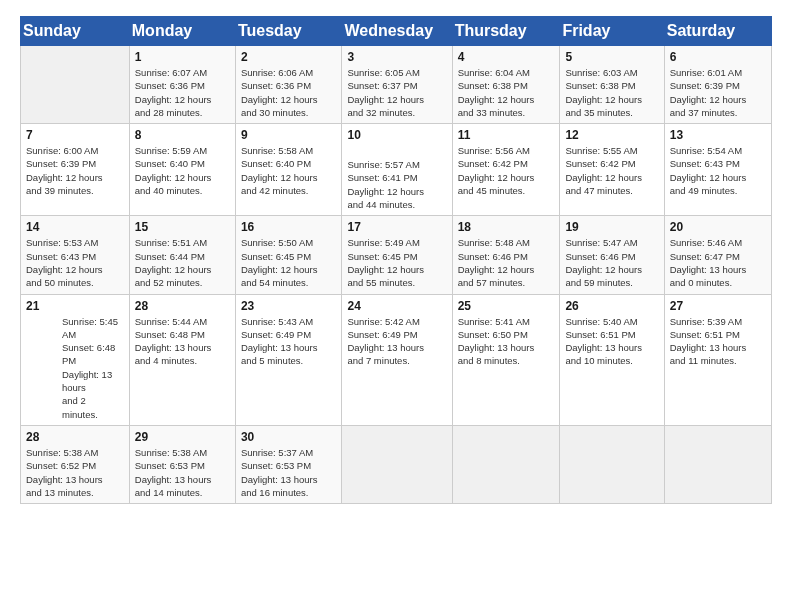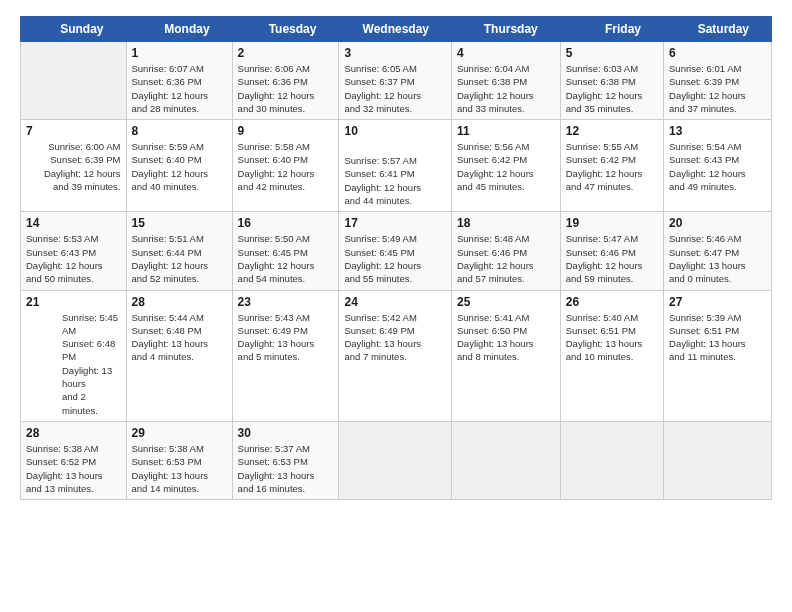--- a/index.html
+++ b/index.html
@@ -50,23 +50,23 @@
       margin-top: 2px;
     }
     .calendar {
       width: 100%;
       border-collapse: collapse;
       font-size: 11px;
     }
     .calendar thead tr th {
       background-color: #2a5caa;
       color: #fff;
-      padding: 5px 22px;
-      text-align: right;
-      font-size: 12px;
+      padding: 5px 2px;
+      text-align: left;
+      font-size: 16px;
       font-weight: bold;
       border: 1px solid #2a5caa;
     }
     .calendar tbody tr td {
       border: 1px solid #ccc;
       padding: 4px 5px;
       vertical-align: top;
       width: 113px;
       min-height: 70px;
       background: #fff;
@@ -148,21 +148,21 @@
             <div class="day-number">6</div>
             <div class="day-detail" style="white-space: pre-line;">Sunrise: 6:01 AM
 Sunset: 6:39 PM
 Daylight: 12 hours
 and 37 minutes.</div>
           </td>
         </tr>
         <tr>
           <td>
             <div class="day-number">7</div>
-            <div class="day-detail" style="white-space: pre-line; text-align: right;">Sunrise: 6:00 AM
+            <div class="day-detail" style="white-space: pre-line;">Sunrise: 6:00 AM
 Sunset: 6:39 PM
 Daylight: 12 hours
 and 39 minutes.</div>
           </td>
           <td>
             <div class="day-number">8</div>
             <div class="day-detail" style="white-space: pre-line;">Sunrise: 5:59 AM
 Sunset: 6:40 PM
 Daylight: 12 hours
 and 40 minutes.</div>

